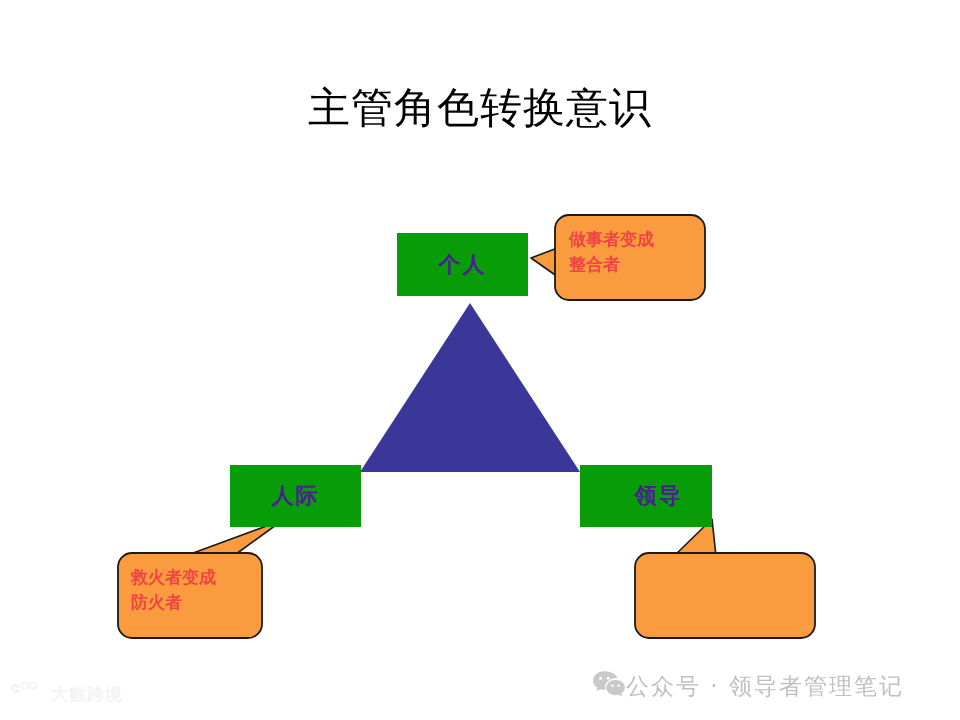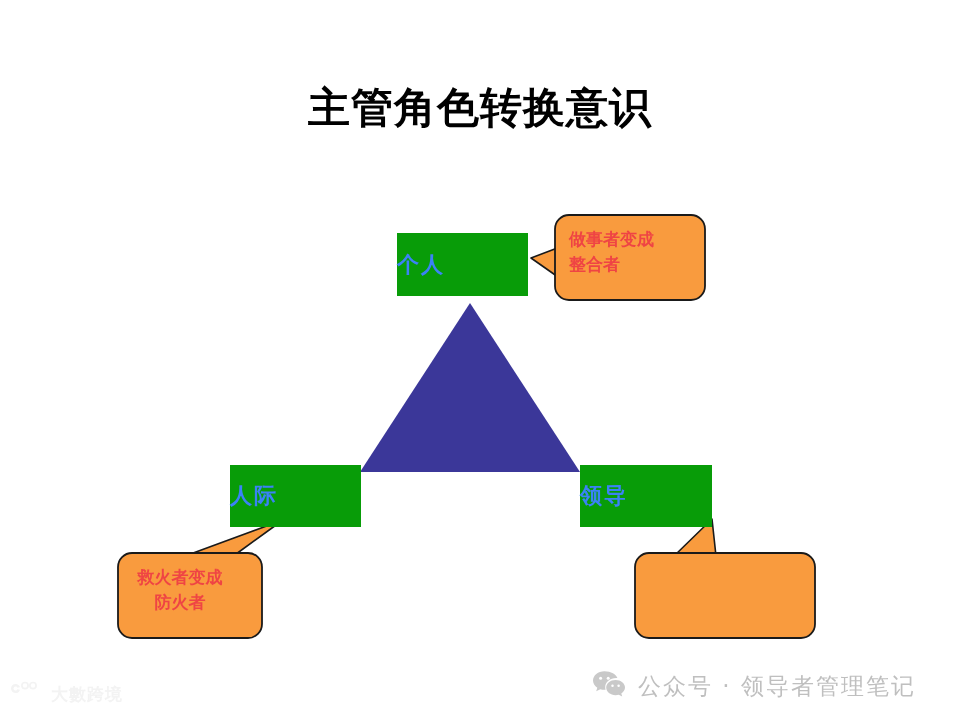--- a/index.html
+++ b/index.html
@@ -25,21 +25,21 @@
   }
 
   
   .slide-title {
     position: absolute;
     left: 0;
     top: 84px;
     width: 960px;
     text-align: center;
     font-size: 42px;
-    font-weight: bold;
+    font-weight: normal;
     color: #000000;
     letter-spacing: 1px;
     line-height: 1.15;
     white-space: nowrap;
   }
 
   
   .stage {
     position: absolute;
     left: 0;
@@ -51,53 +51,53 @@
     position: absolute;
     left: 0;
     top: 0;
   }
 
   
   .node-box {
     position: absolute;
     display: flex;
     align-items: center;
+    justify-content: center;
     font-size: 22px;
     font-weight: bold;
-    color: #3b82f6;
+    color: #4c1d95;
     letter-spacing: 2px;
     box-sizing: border-box;
   }
   .node-top    { left: 397px; top: 233px; width: 131px; height: 63px; }
   .node-left   { left: 230px; top: 465px; width: 131px; height: 62px; }
   .node-right  { left: 580px; top: 465px; width: 157px; height: 62px; }
 
   
   .callout-text {
     position: absolute;
     font-size: 17px;
     font-weight: bold;
     color: #ef4444;
     line-height: 1.45;
     box-sizing: border-box;
     white-space: pre-line;
   }
   .callout-text-top    { left: 569px; top: 227px; width: 126px; }
-  .callout-text-left   { left: 119px; top: 565px; width: 122px; text-align: center; }
+  .callout-text-left   { left: 131px; top: 565px; width: 122px; }
   .callout-text-right  { left: 648px; top: 565px; width: 158px; }
 
   
   .wechat-footer {
     position: absolute;
     left: 592px;
     top: 663px;
     height: 46px;
     display: flex;
     align-items: center;
-    gap: 12px;
   }
   .wechat-label {
     font-size: 23px;
     color: #bfbfbf;
     letter-spacing: 2px;
     white-space: nowrap;
   }
 
   
   .watermark {

